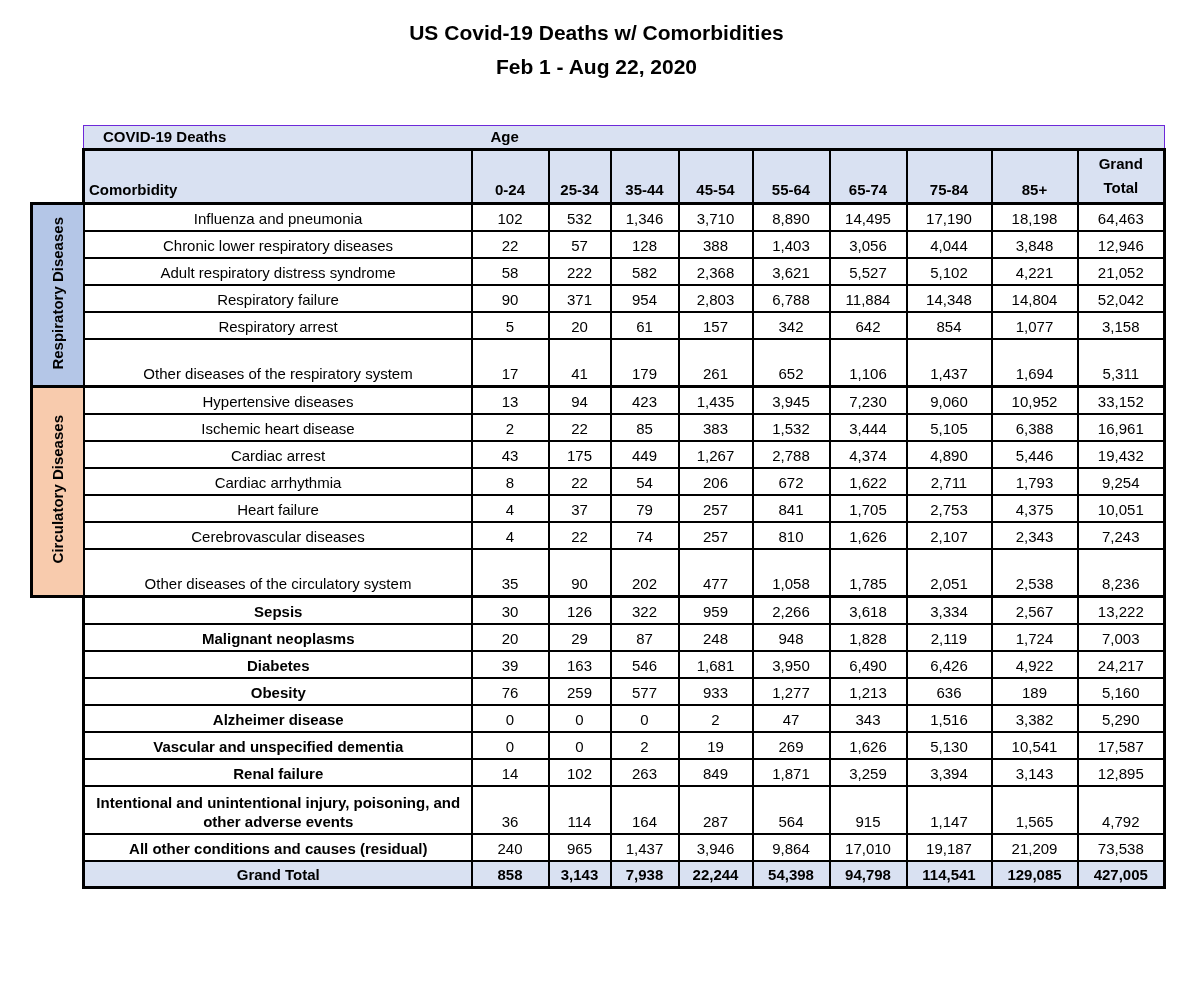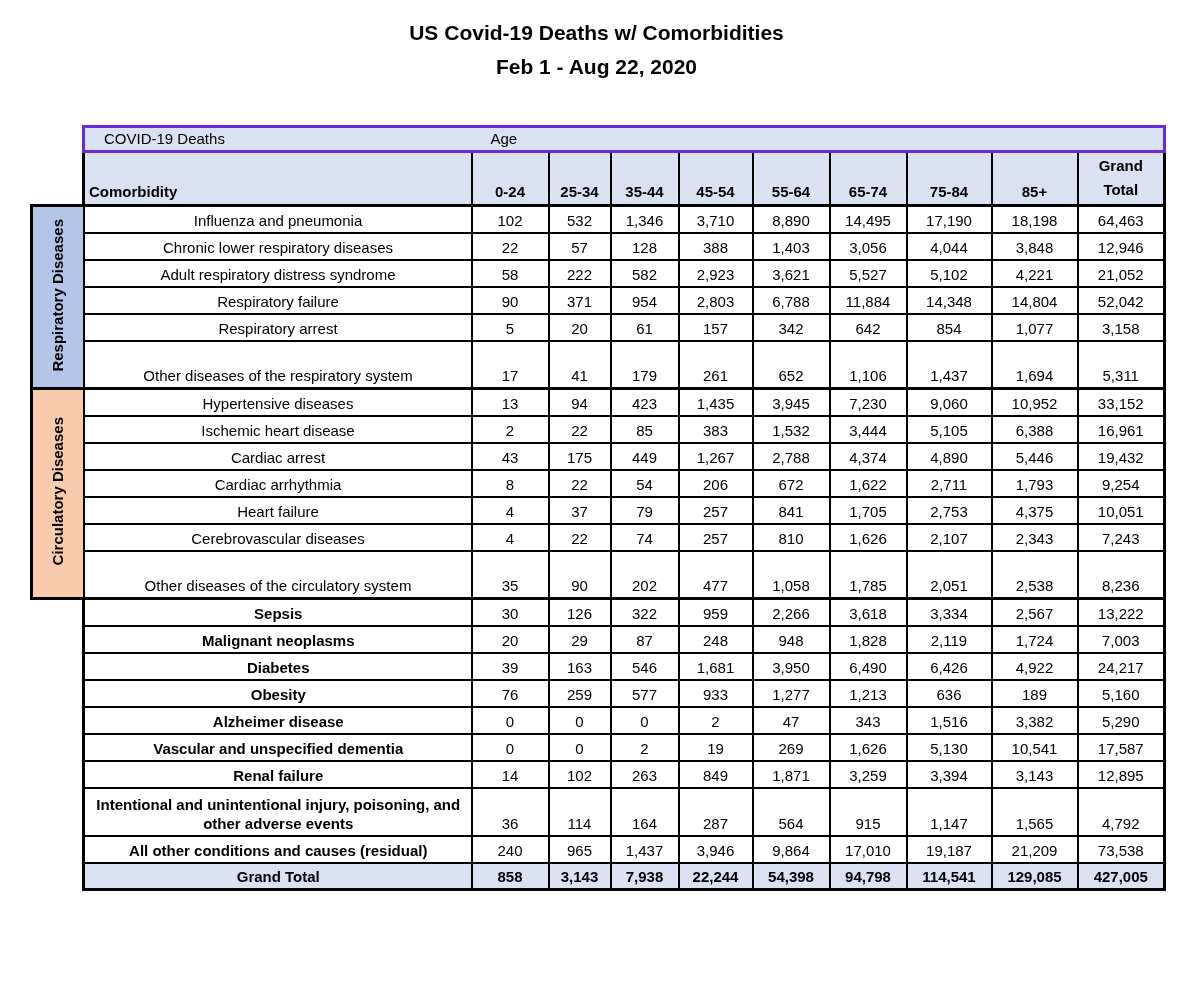--- a/index.html
+++ b/index.html
@@ -25,22 +25,22 @@
     line-height: 19px;
     vertical-align: bottom;
     padding: 1px 3px 2px 3px;
     overflow: hidden;
   }
   td.ghost { border: none; background: #fff; }
 
   tr.h1 { height: 23px; }
   .h1c {
     background: var(--header-bg, #d9e1f2);
-    font-weight: normal;
-    border: 3px solid #6d28d9;
+    font-weight: bold;
+    border: 1px solid #6d28d9;
     vertical-align: middle;
     padding-left: 19px;
   }
   .h1c.first { border-right: none; }
   .h1c.age   { border-left: none; }
 
   tr.h2 { height: 54px; }
   .h2c {
     background: var(--header-bg, #d9e1f2);
     font-weight: bold;
@@ -141,21 +141,21 @@
         <td class="num-cell">3,056</td>
         <td class="num-cell">4,044</td>
         <td class="num-cell">3,848</td>
         <td class="num-cell br3">12,946</td>
       </tr>
       <tr class="data-row">
         <td class="label-cell">Adult respiratory distress syndrome</td>
         <td class="num-cell">58</td>
         <td class="num-cell">222</td>
         <td class="num-cell">582</td>
-        <td class="num-cell">2,923</td>
+        <td class="num-cell">2,368</td>
         <td class="num-cell">3,621</td>
         <td class="num-cell">5,527</td>
         <td class="num-cell">5,102</td>
         <td class="num-cell">4,221</td>
         <td class="num-cell br3">21,052</td>
       </tr>
       <tr class="data-row">
         <td class="label-cell">Respiratory failure</td>
         <td class="num-cell">90</td>
         <td class="num-cell">371</td>

